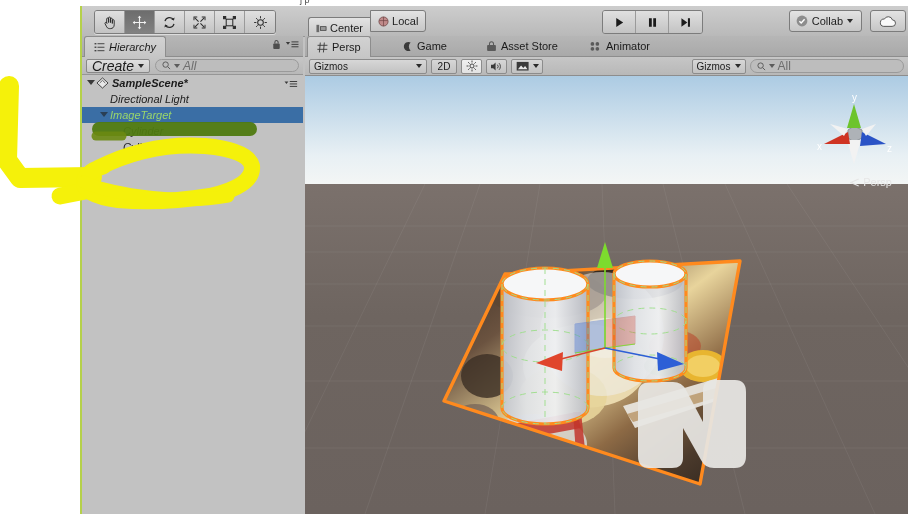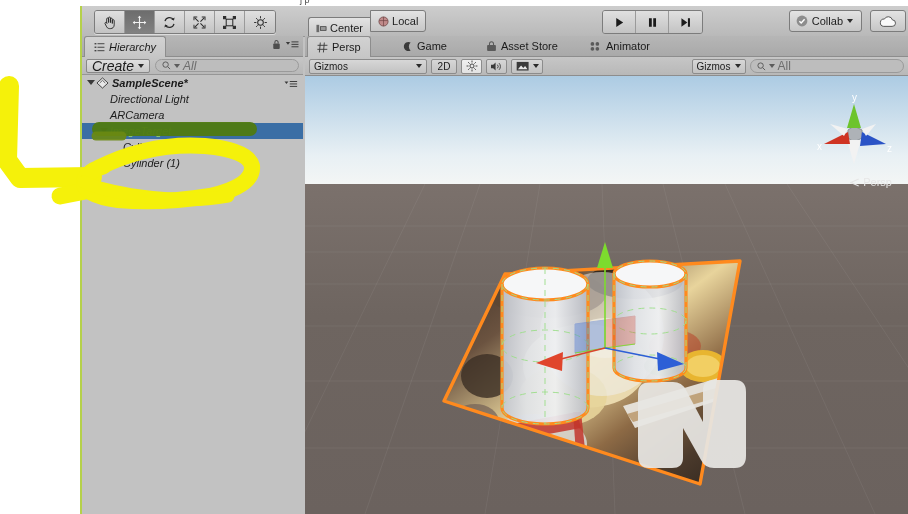--- a/index.html
+++ b/index.html
@@ -291,23 +291,20 @@
               <rect x="6.6" y="3.8" width="8.4" height="1.1" fill="#3a3a3a"></rect>
               <rect x="6.6" y="6.6" width="8.4" height="1.1" fill="#3a3a3a"></rect>
             </svg>
           </span>
         </div>
 
         <div class="row" style="padding-left:28px">
           <span class="label">Directional Light</span>
         </div>
 
-        <div class="row" style="padding-left:28px">
-          <span class="label">ARCamera</span>
-        </div>
 
         <div class="row sel" style="padding-left:17px">
           <span class="arrow">
               <i></i>
             </span>
           <span class="label" style="margin-left:1px">ImageTarget</span>
         </div>
 
         <div class="row" style="padding-left:41px">
           <span class="label">Cylinder</span>

